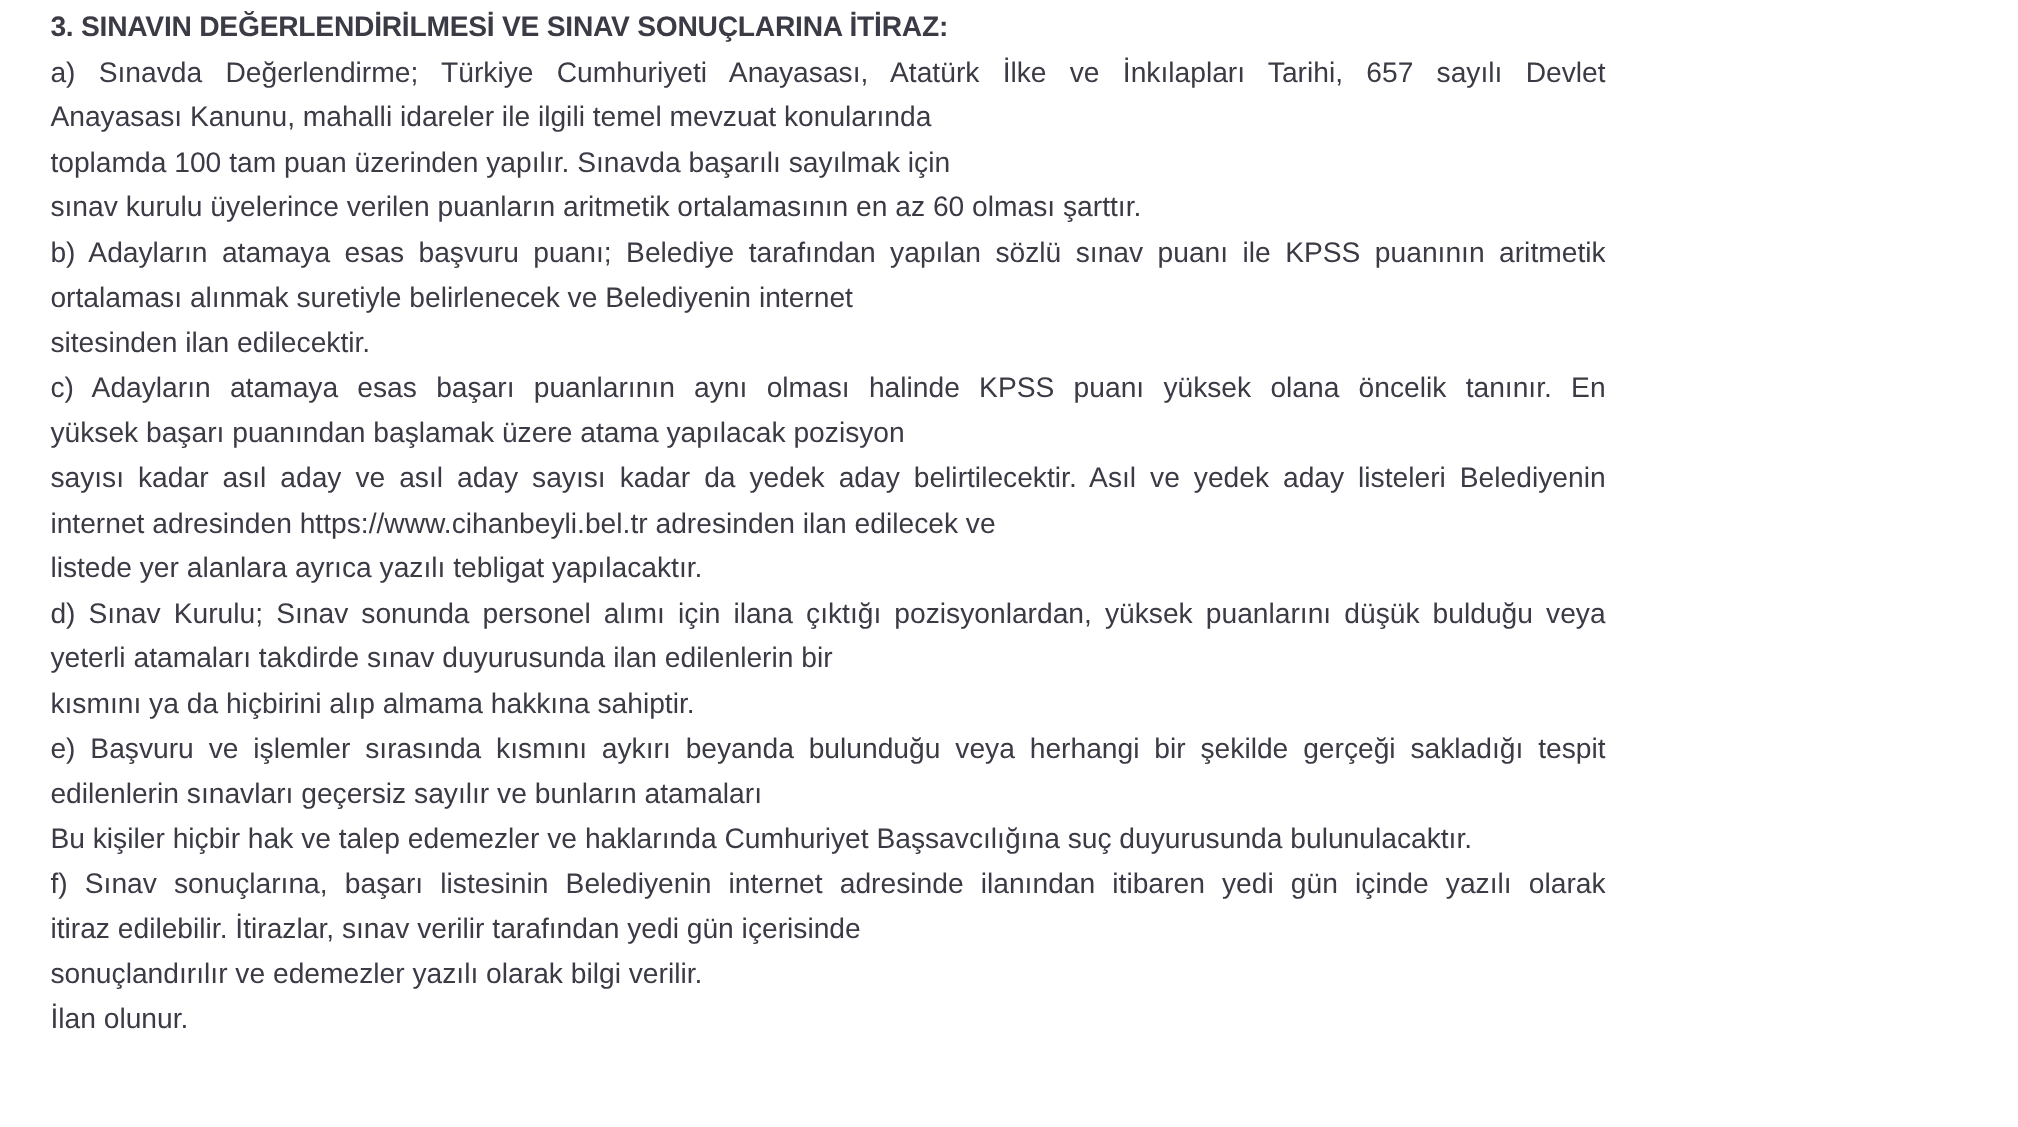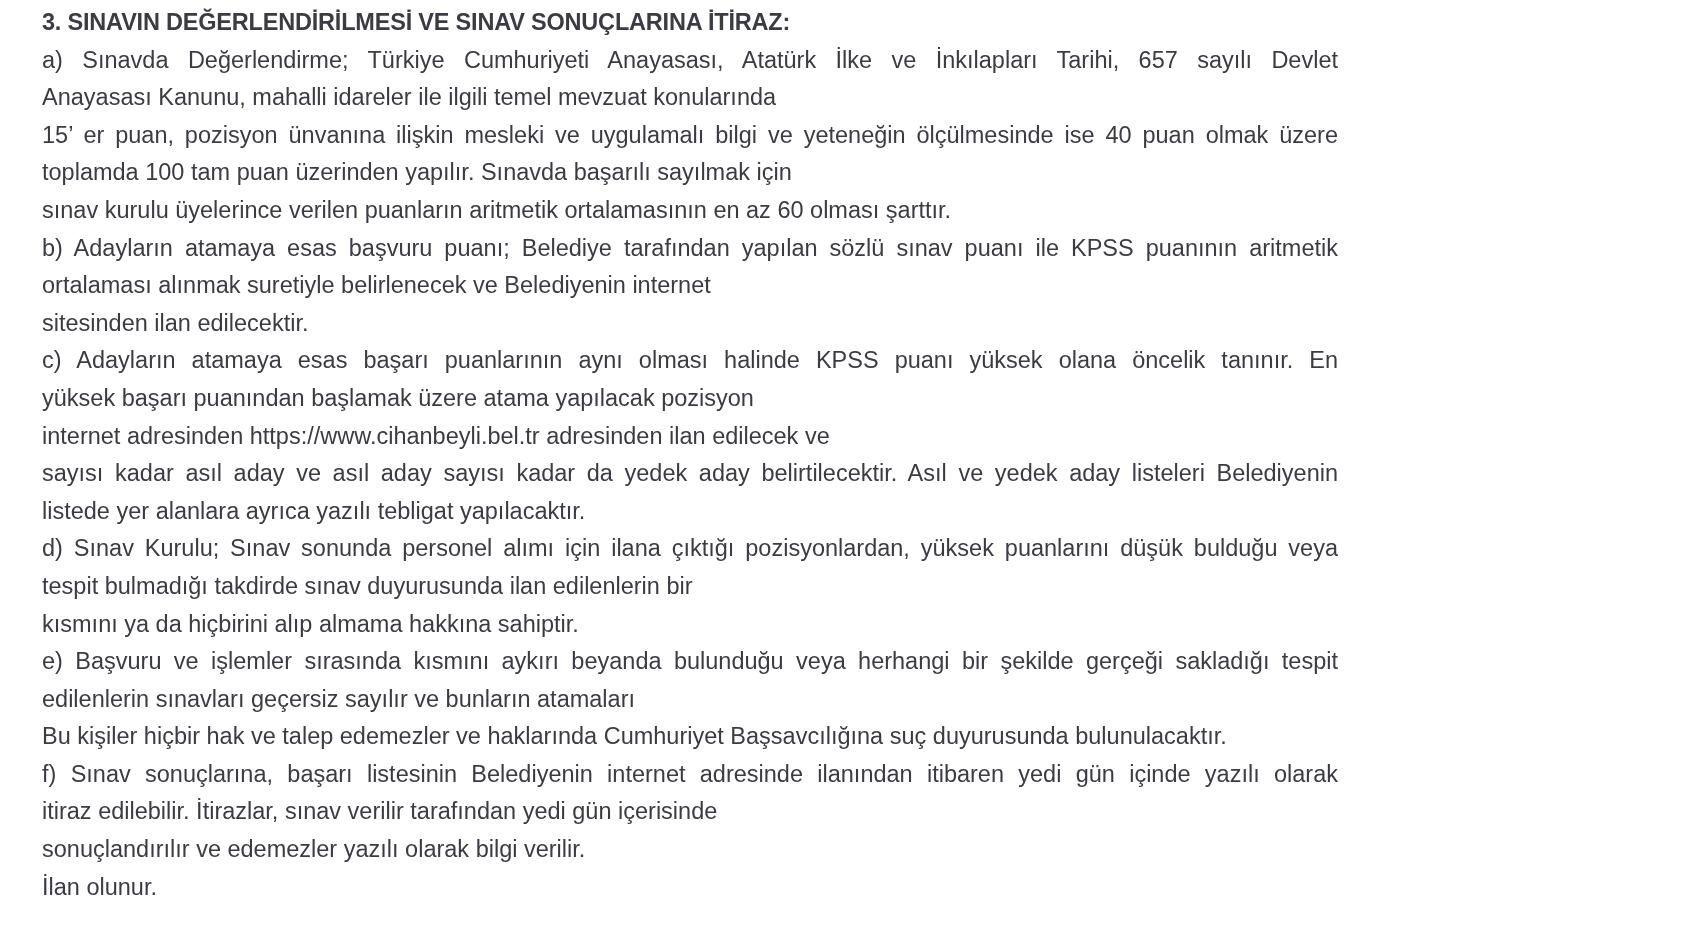--- a/index.html
+++ b/index.html
@@ -45,42 +45,41 @@
 </style>
 </head>
 <body>
 
 <div class="doc">
   <div class="heading">3. SINAVIN DEĞERLENDİRİLMESİ VE SINAV SONUÇLARINA İTİRAZ:</div>
 
   <div class="para">
     <div class="line justify">a) Sınavda Değerlendirme; Türkiye Cumhuriyeti Anayasası, Atatürk İlke ve İnkılapları Tarihi, 657 sayılı Devlet</div>
     <div class="line">Anayasası Kanunu, mahalli idareler ile ilgili temel mevzuat konularında</div>
-    <div class="line justify">15’ er puan, pozisyon ünvanına ilişkin mesleki ve uygulamalı bilgi ve yeteneğin ölçülmesinde ise 40 puan olmak üzere</div>
     <div class="line">toplamda 100 tam puan üzerinden yapılır. Sınavda başarılı sayılmak için</div>
     <div class="line">sınav kurulu üyelerince verilen puanların aritmetik ortalamasının en az 60 olması şarttır.</div>
   </div>
 
   <div class="para">
     <div class="line justify">b) Adayların atamaya esas başvuru puanı; Belediye tarafından yapılan sözlü sınav puanı ile KPSS puanının aritmetik</div>
     <div class="line">ortalaması alınmak suretiyle belirlenecek ve Belediyenin internet</div>
     <div class="line">sitesinden ilan edilecektir.</div>
   </div>
 
   <div class="para">
     <div class="line justify">c) Adayların atamaya esas başarı puanlarının aynı olması halinde KPSS puanı yüksek olana öncelik tanınır. En</div>
     <div class="line">yüksek başarı puanından başlamak üzere atama yapılacak pozisyon</div>
+    <div class="line justify">sayısı kadar asıl aday ve asıl aday sayısı kadar da yedek aday belirtilecektir. Asıl ve yedek aday listeleri Belediyenin</div>
     <div class="line">internet adresinden https://www.cihanbeyli.bel.tr adresinden ilan edilecek ve</div>
-    <div class="line justify">sayısı kadar asıl aday ve asıl aday sayısı kadar da yedek aday belirtilecektir. Asıl ve yedek aday listeleri Belediyenin</div>
     <div class="line">listede yer alanlara ayrıca yazılı tebligat yapılacaktır.</div>
   </div>
 
   <div class="para">
     <div class="line justify">d) Sınav Kurulu; Sınav sonunda personel alımı için ilana çıktığı pozisyonlardan, yüksek puanlarını düşük bulduğu veya</div>
-    <div class="line">tespit bulmadığı takdirde sınav duyurusunda ilan edilenlerin bir</div>
+    <div class="line">yeterli atamaları takdirde sınav duyurusunda ilan edilenlerin bir</div>
     <div class="line">kısmını ya da hiçbirini alıp almama hakkına sahiptir.</div>
   </div>
 
   <div class="para">
     <div class="line justify">e) Başvuru ve işlemler sırasında kısmını aykırı beyanda bulunduğu veya herhangi bir şekilde gerçeği sakladığı tespit</div>
     <div class="line">edilenlerin sınavları geçersiz sayılır ve bunların atamaları</div>
     <div class="line">Bu kişiler hiçbir hak ve talep edemezler ve haklarında Cumhuriyet Başsavcılığına suç duyurusunda bulunulacaktır.</div>
   </div>
 
   <div class="para">

